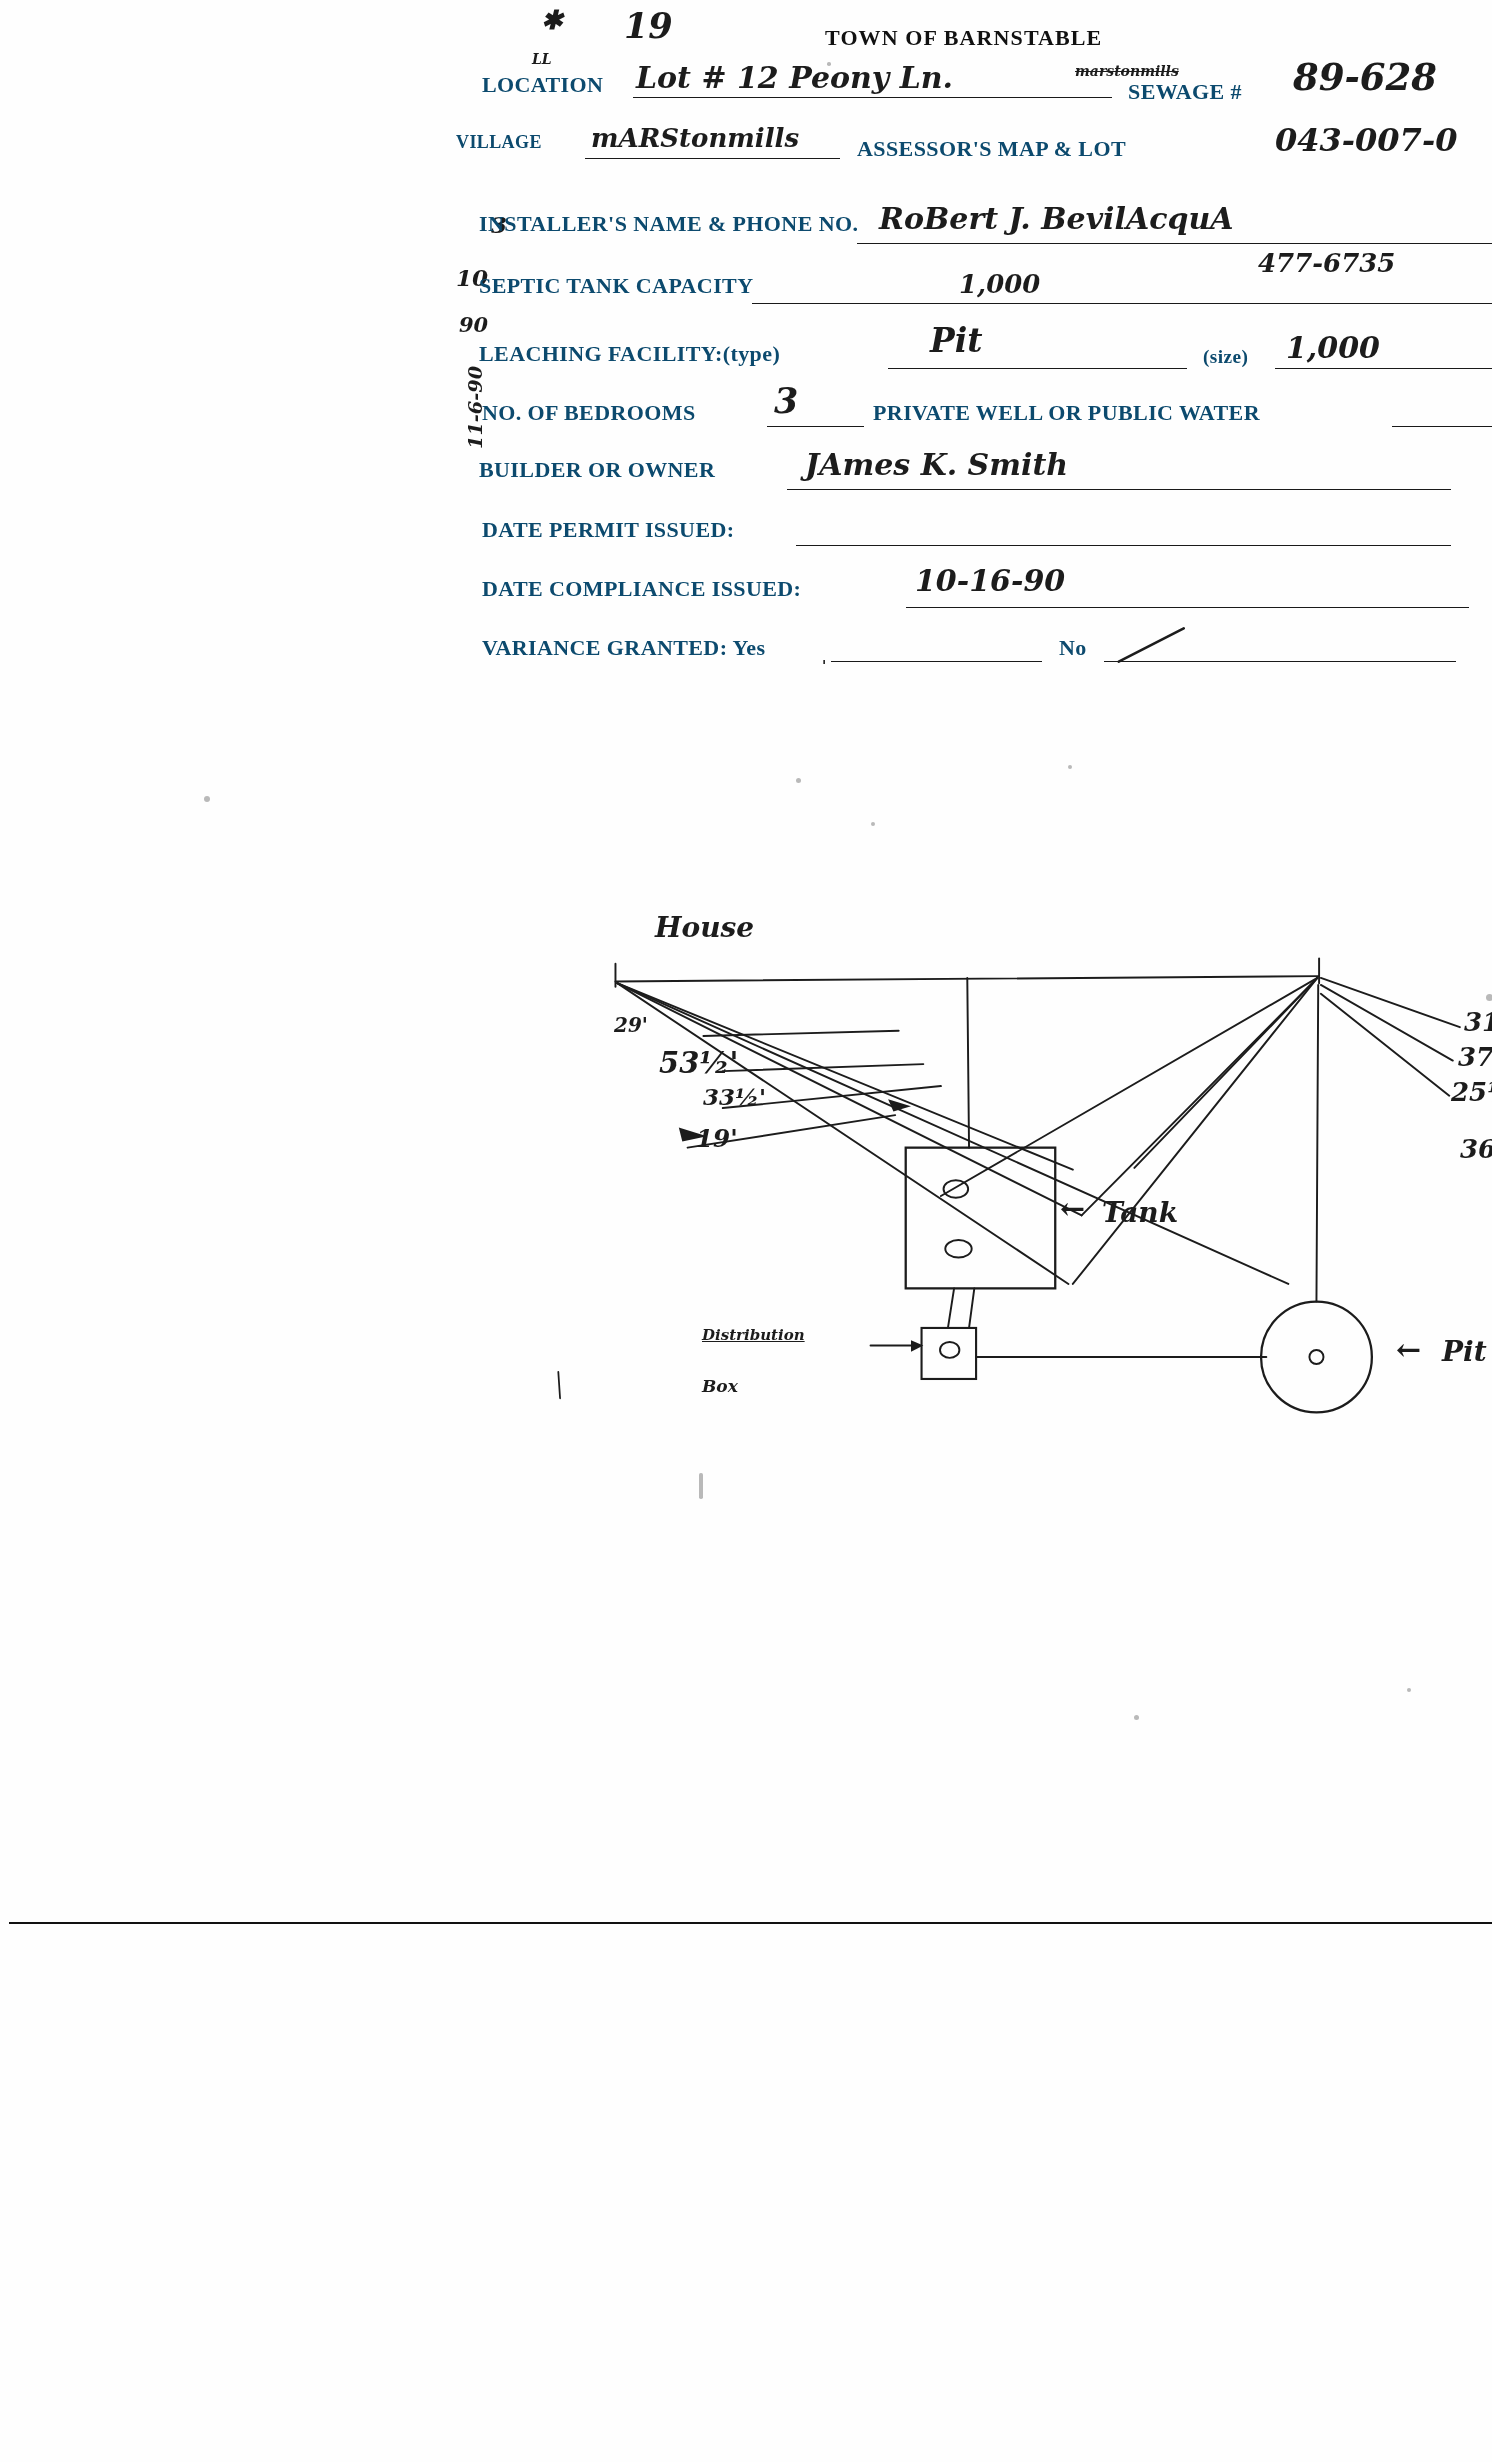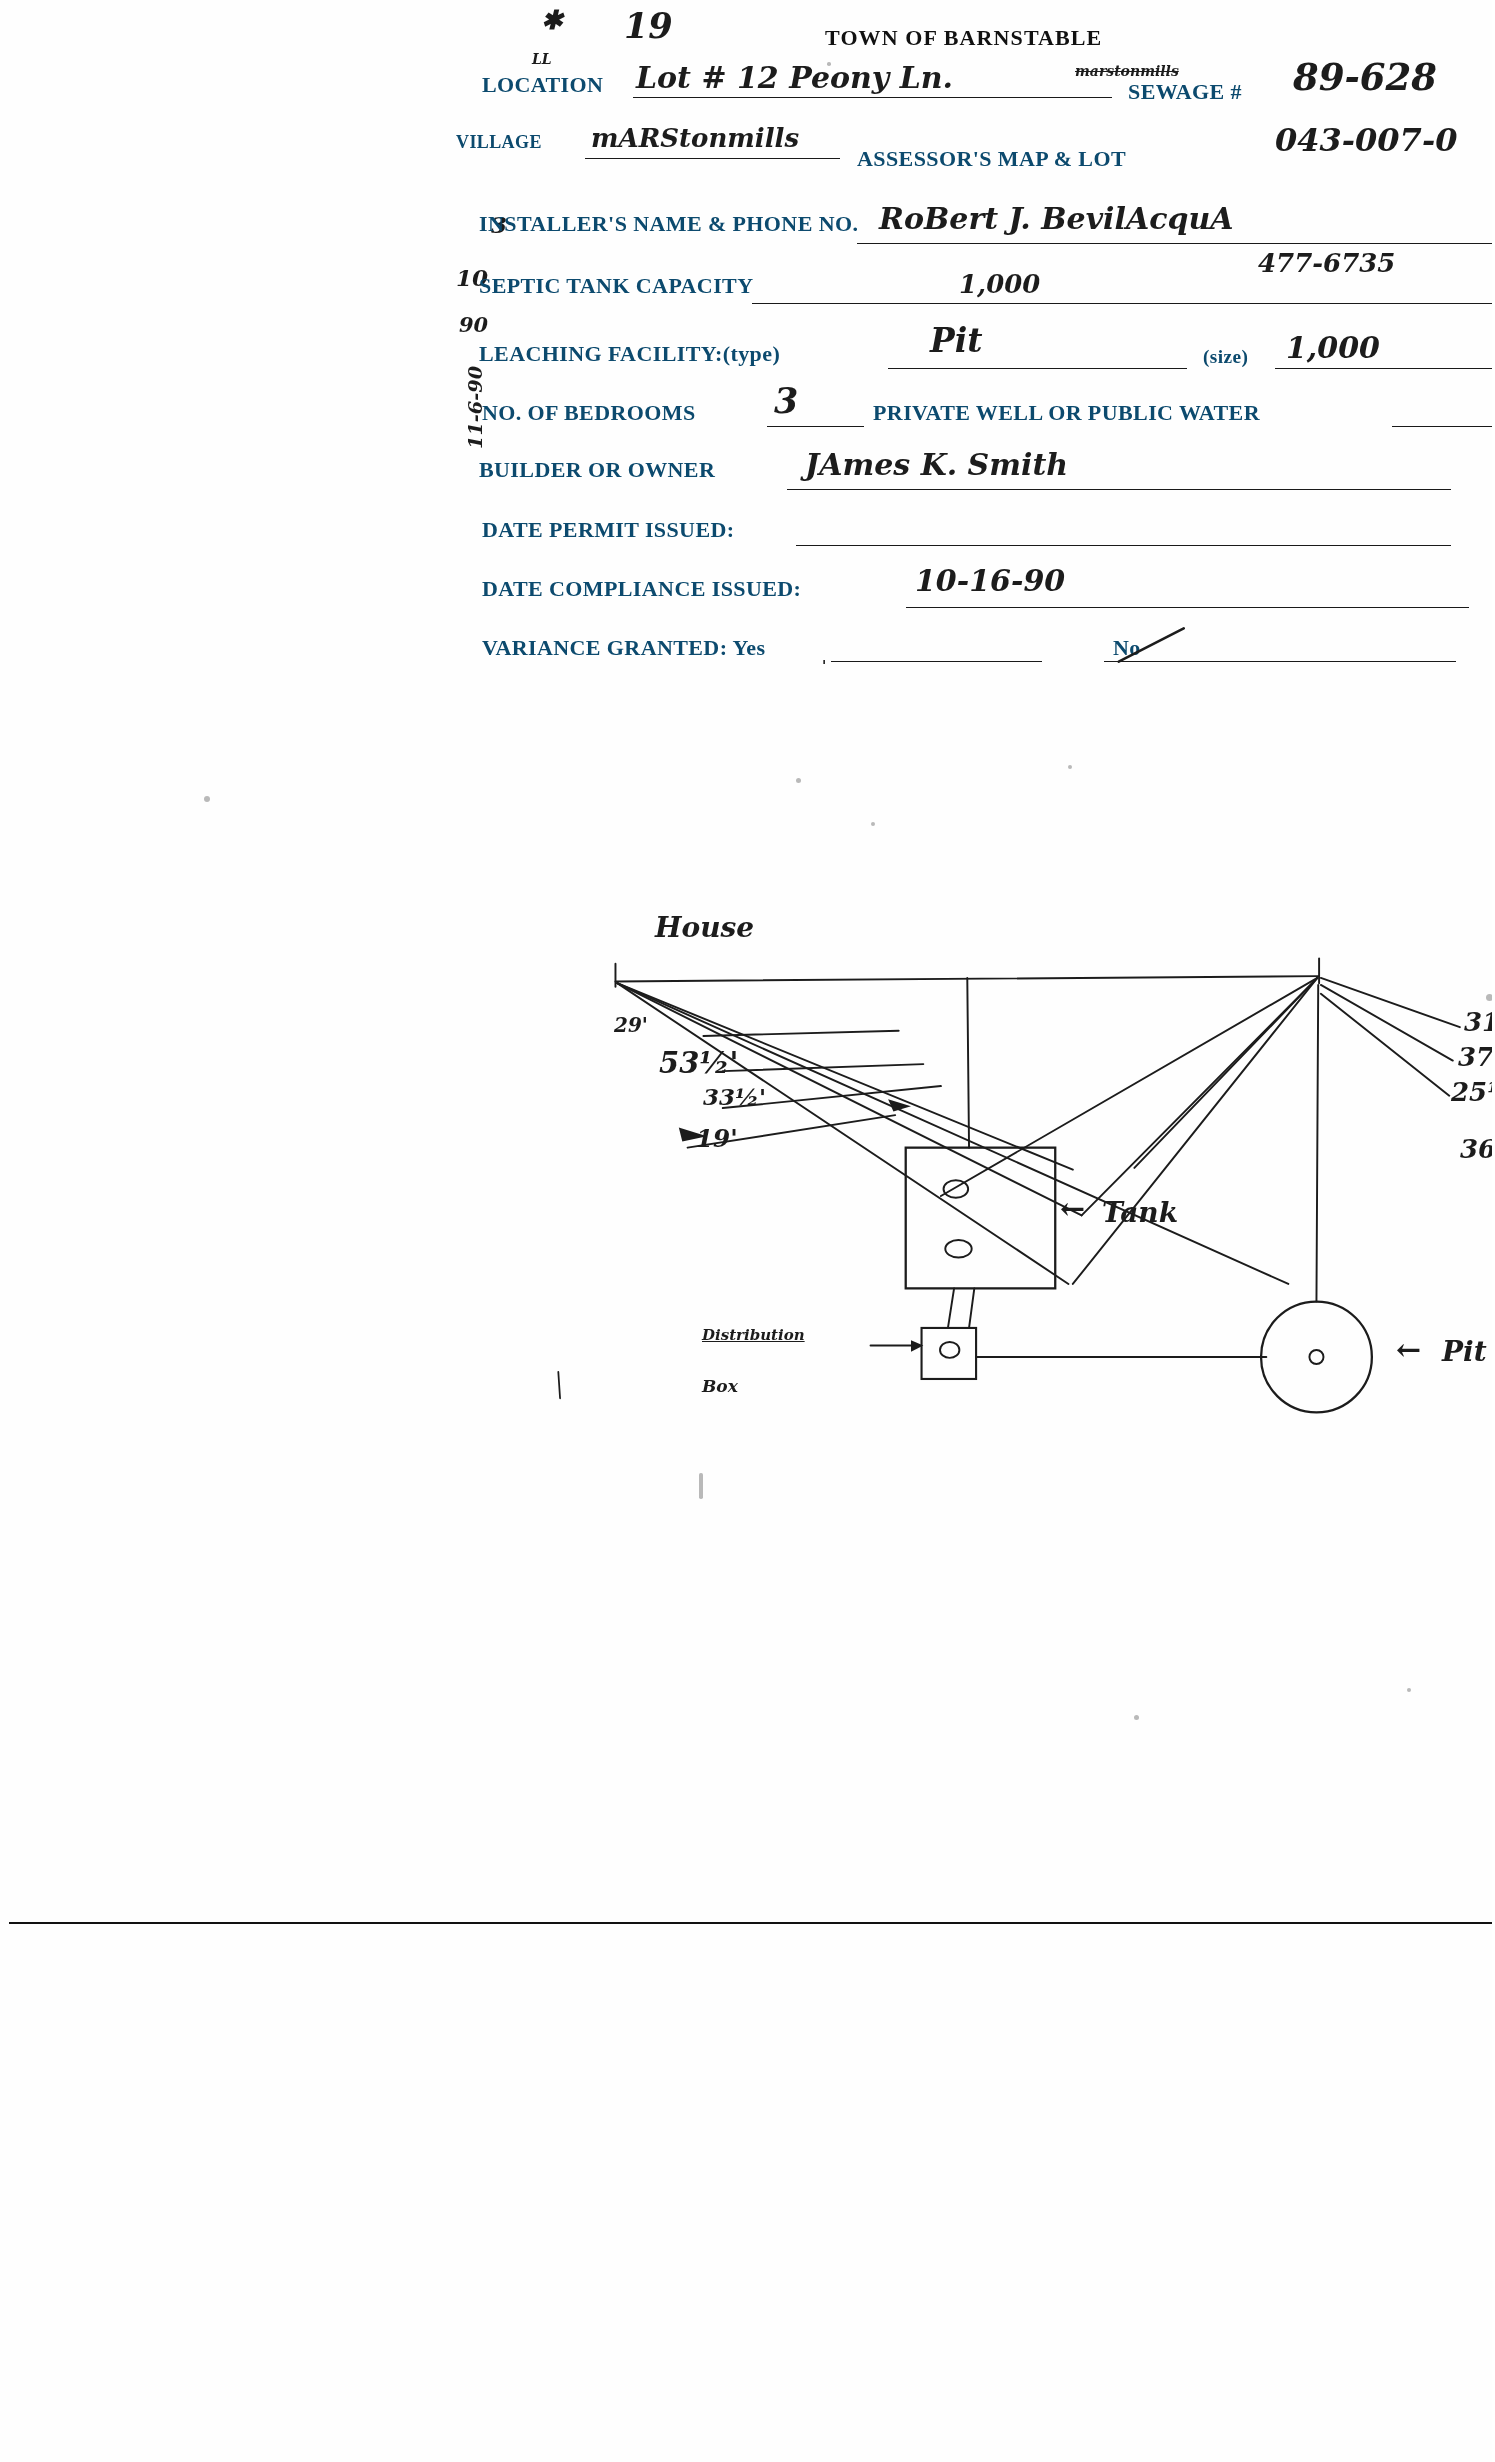--- a/index.html
+++ b/index.html
@@ -144,21 +144,21 @@
   <div class="printed" style="left:482px;top:72px;font-size:22px;">LOCATION</div>
   <div class="hand lg" style="left:636px;top:60px;">Lot # 12   Peony Ln.</div>
   <div class="hand xs strike" style="left:1075px;top:63px;">marstonmills</div>
   <div class="rule" style="left:633px;top:97px;width:479px;"></div>
   <div class="printed" style="left:1128px;top:79px;font-size:22px;">SEWAGE #</div>
   <div class="hand lg" style="left:1293px;top:55px;font-size:37px;">89-628</div>
 
   <div class="printed" style="left:456px;top:132px;font-size:18px;">VILLAGE</div>
   <div class="hand md" style="left:591px;top:123px;">mARStonmills</div>
   <div class="rule" style="left:585px;top:158px;width:255px;"></div>
-  <div class="printed" style="left:857px;top:146px;font-size:22px;">ASSESSOR'S MAP &amp; LOT</div>
+  <div class="printed" style="left:857px;top:136px;font-size:22px;">ASSESSOR'S MAP &amp; LOT</div>
   <div class="hand lg" style="left:1275px;top:121px;font-size:32px;">043-007-0</div>
 
   <div class="printed" style="left:479px;top:211px;font-size:22px;">INSTALLER'S NAME &amp; PHONE NO.</div>
   <div class="hand lg" style="left:879px;top:201px;">RoBert  J. BevilAcquA</div>
   <div class="rule" style="left:857px;top:243px;width:638px;"></div>
   <div class="hand md" style="left:1258px;top:248px;">477-6735</div>
 
   <div class="printed" style="left:479px;top:273px;font-size:22px;">SEPTIC TANK CAPACITY</div>
   <div class="hand md" style="left:959px;top:269px;">1,000</div>
   <div class="rule" style="left:752px;top:303px;width:743px;"></div>
@@ -182,21 +182,21 @@
 
   <div class="printed" style="left:482px;top:517px;font-size:22px;">DATE PERMIT ISSUED:</div>
   <div class="rule" style="left:796px;top:545px;width:655px;"></div>
 
   <div class="printed" style="left:482px;top:576px;font-size:22px;">DATE  COMPLIANCE ISSUED:</div>
   <div class="hand lg" style="left:915px;top:563px;">10-16-90</div>
   <div class="rule" style="left:906px;top:607px;width:563px;"></div>
 
   <div class="printed" style="left:482px;top:635px;font-size:22px;">VARIANCE GRANTED:  Yes</div>
   <div class="rule" style="left:831px;top:661px;width:211px;"></div>
-  <div class="printed" style="left:1113px;top:635px;font-size:22px;">No</div>
+  <div class="printed" style="left:1059px;top:635px;font-size:22px;">No</div>
   <div class="rule" style="left:1104px;top:661px;width:352px;"></div>
   <svg style="position:absolute;left:1117px;top:623px;width:79px;height:44px;" viewBox="0 0 90 50" width="79" height="44">
     <path d="M2 44 L76 6" stroke="#1c1c1c" stroke-width="3" fill="none" stroke-linecap="round"></path>
   </svg>
   <div class="hand xs" style="left:822px;top:658px;">'</div>
 
   <div id="diagram">
     <svg width="1117" height="616" viewBox="0 0 1270 700">
       <g stroke="#1c1c1c" fill="none" stroke-width="2.2" stroke-linecap="round">
 

